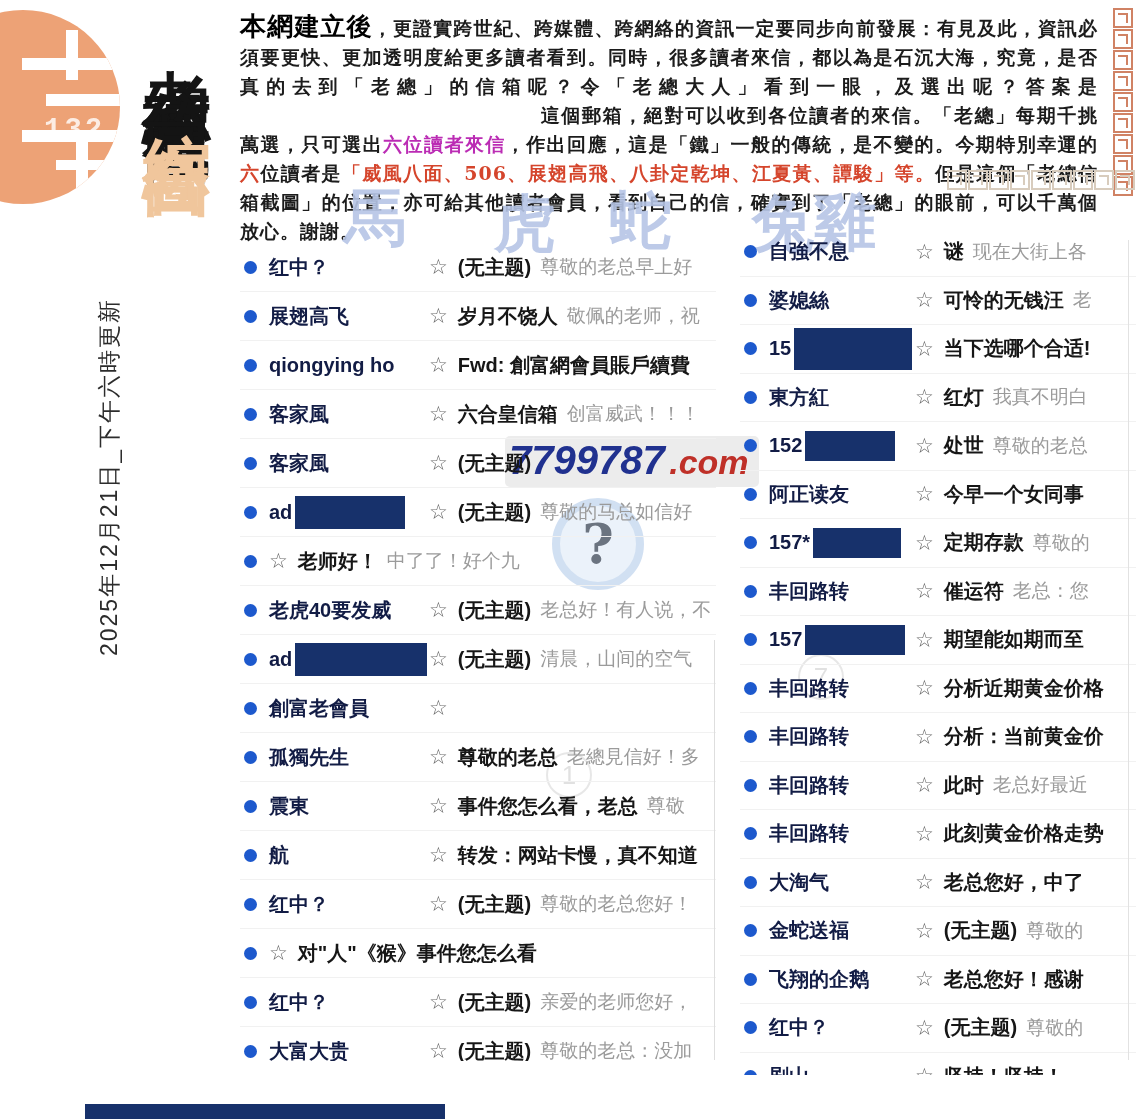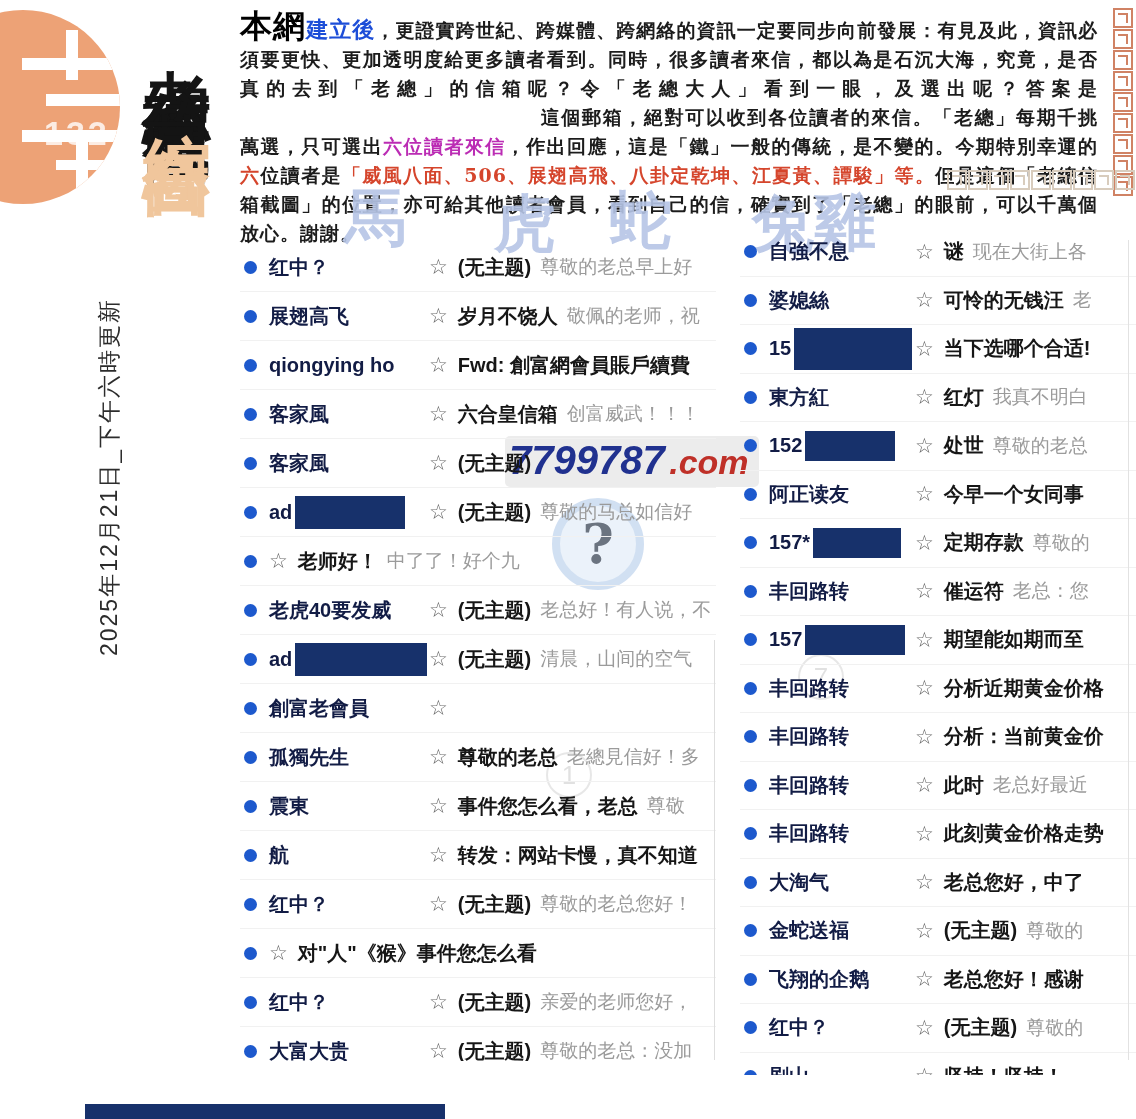--- a/index.html
+++ b/index.html
@@ -4,34 +4,34 @@
 <style>
   html,body{margin:0;padding:0;}
   body{width:1136px;height:1119px;position:relative;background:#ffffff;overflow:hidden;
        font-family:"Liberation Sans","DejaVu Sans",sans-serif;}
 
   
   .logo{position:absolute;left:-74px;top:10px;width:194px;height:194px;border-radius:50%;
         background:#eda276;overflow:hidden;}
   .logo .wbar{position:absolute;background:#fff;}
   .logo .num{position:absolute;left:118px;top:104px;color:rgba(255,255,255,.8);
-        font-weight:bold;font-size:34px;letter-spacing:3px;}
+        font-weight:bold;font-size:29px;letter-spacing:3px;font-family:Liberation Mono, monospace;}
   .vtitle{position:absolute;left:138px;top:14px;writing-mode:vertical-rl;text-orientation:upright;
         font-family:"DejaVu Serif","Liberation Serif",serif;font-weight:bold;font-size:68px;
         letter-spacing:11px;color:#141414;line-height:80px;}
   .vtitle .sub{color:#f0c69c;}
   .vdate{position:absolute;left:94px;top:656px;transform-origin:0 0;transform:rotate(-90deg);
         font-size:23px;letter-spacing:2px;color:#2c2c2c;white-space:nowrap;width:445px;}
 
   
   .headtext{position:absolute;left:240px;top:12px;width:858px;
         font-family:"DejaVu Serif","Liberation Serif",serif;font-weight:600;
         font-size:19px;line-height:29px;letter-spacing:1px;color:#1c1c1c;text-align:justify;}
-  .headtext .brand{font-size:32px;font-weight:900;color:#000;}
-  .headtext .brand2{font-size:22px;font-weight:700;color:#1d4ed8;}
+  .headtext .brand{font-size:26px;font-weight:900;color:#000;}
+  .headtext .brand2{font-size:25px;font-weight:700;color:#000000;}
   .headtext .gap{display:inline-block;width:300px;}
   .headtext .magenta{color:#bb2cb4;}
   .headtext .red{color:#d5452c;}
 
   
   .meander-v{position:absolute;right:3px;top:8px;display:flex;flex-direction:column;gap:1px;}
   .meander-h{position:absolute;left:947px;top:170px;display:flex;flex-direction:row;gap:1px;}
   .mu{width:20px;height:20px;border:2px solid #d08264;position:relative;box-sizing:border-box;}
   .mu i{position:absolute;left:3px;top:3px;width:8px;height:8px;border:2px solid #d08264;
         border-left:none;border-bottom:none;display:block;}

